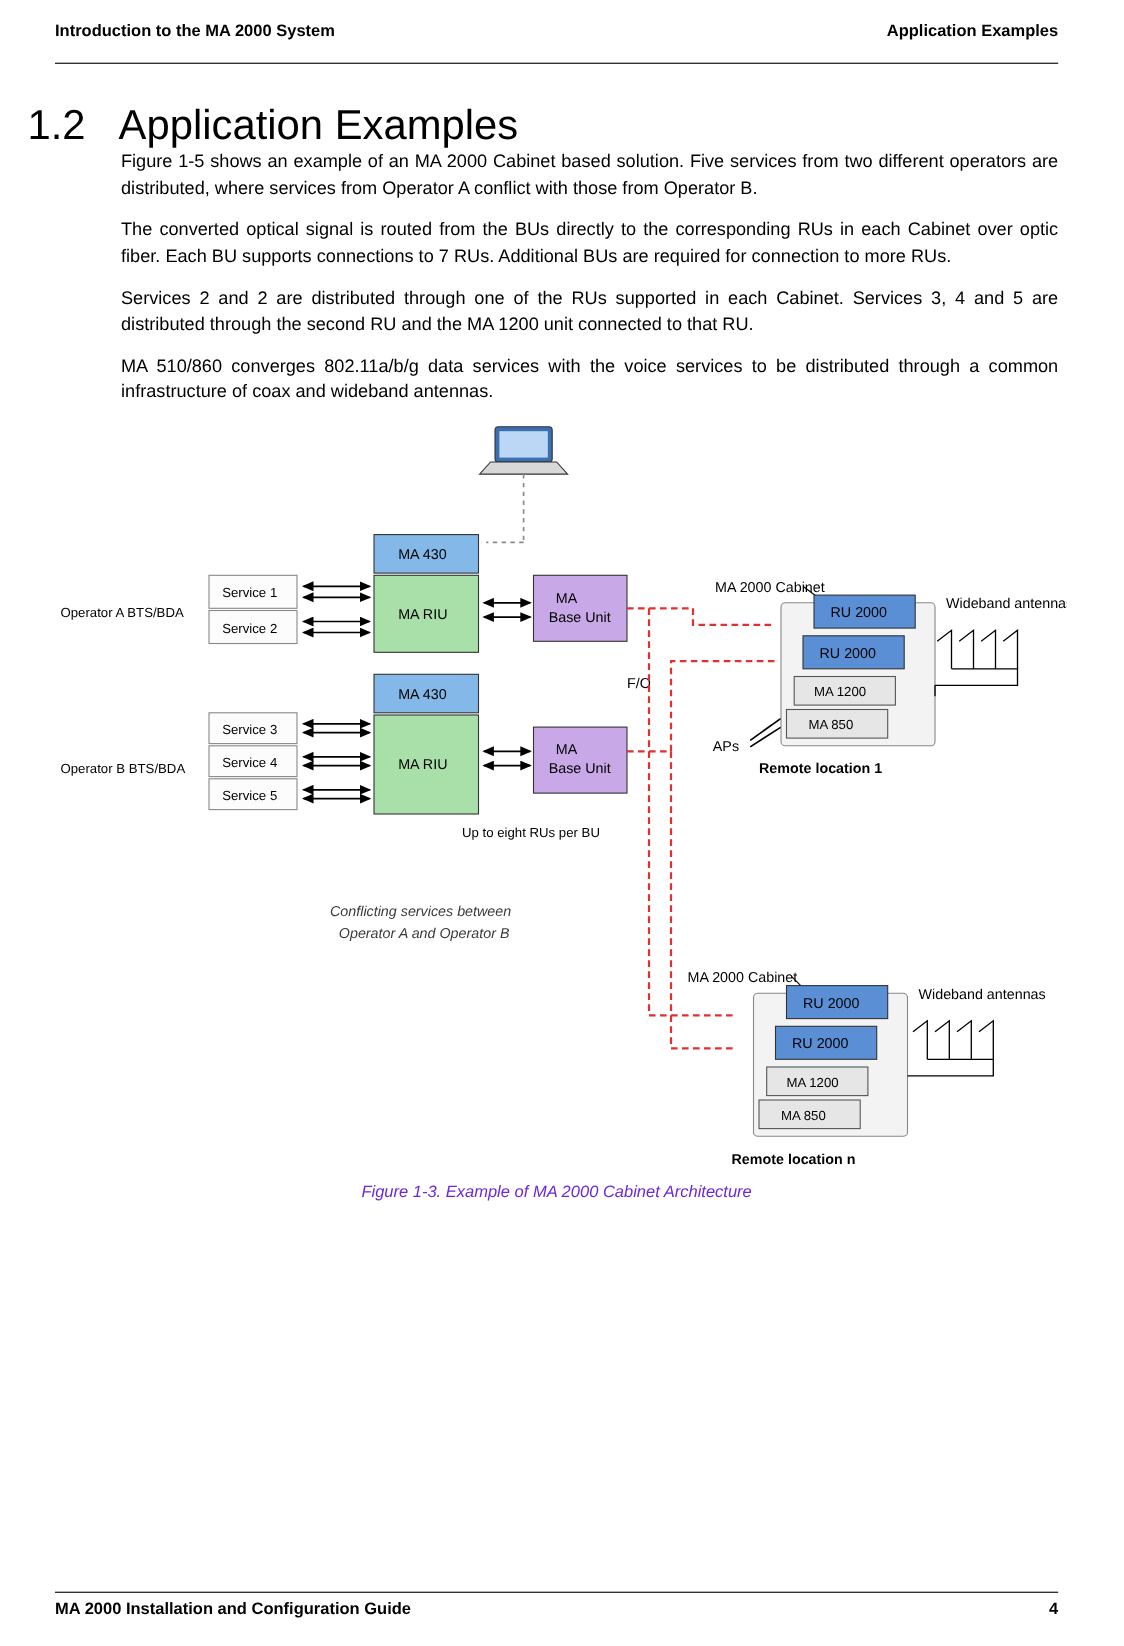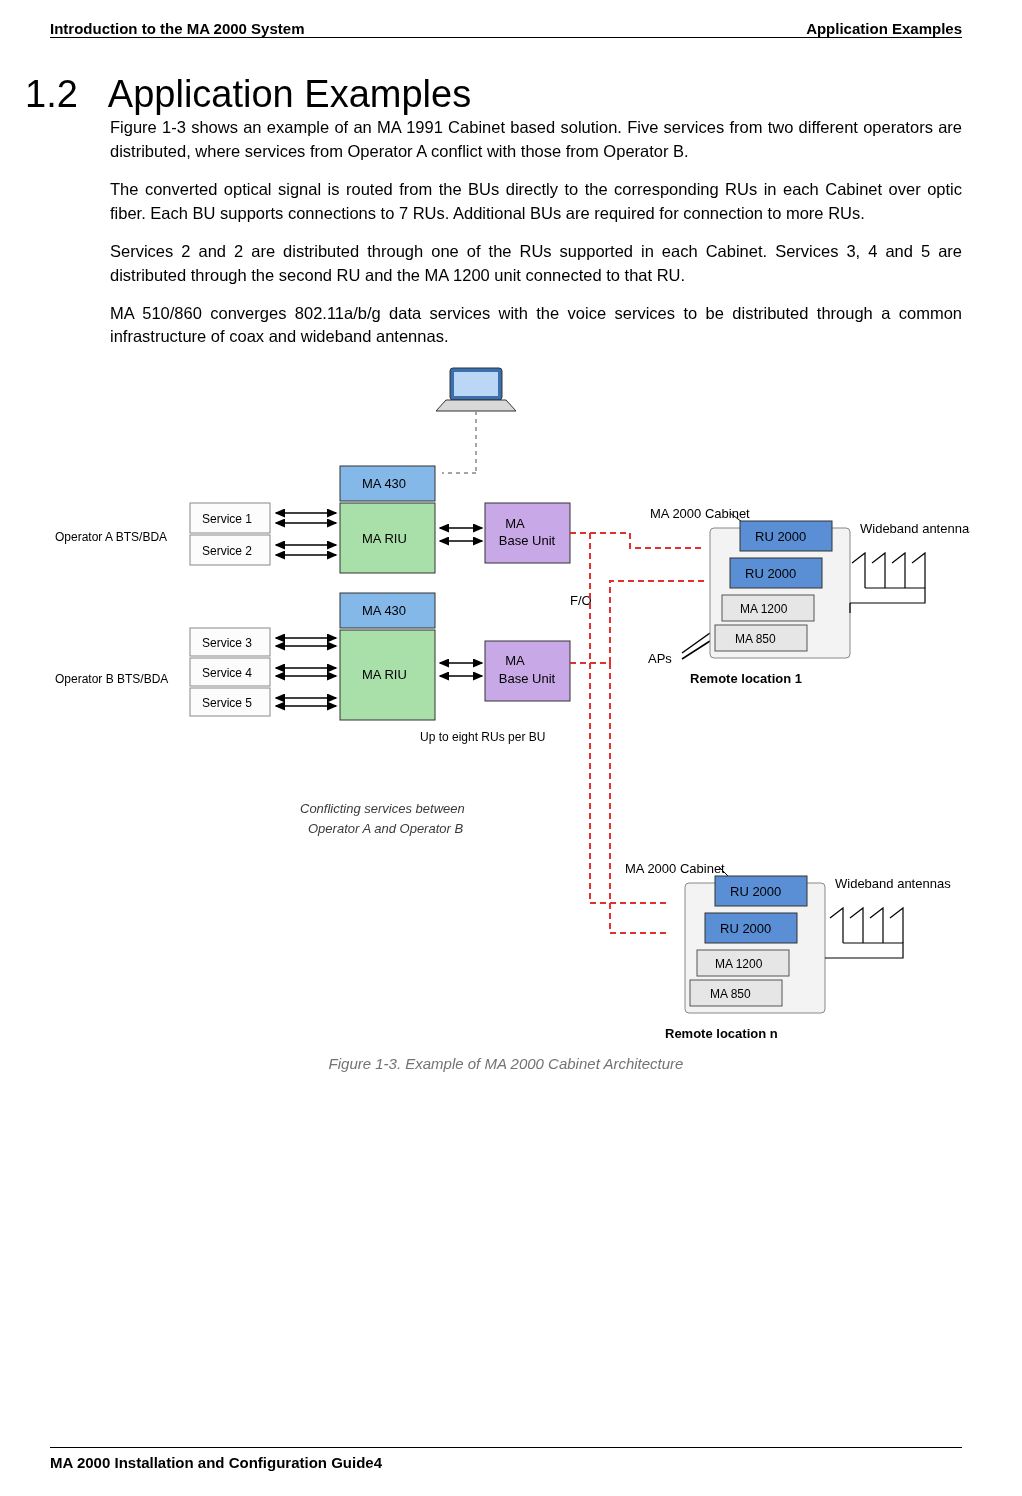--- a/index.html
+++ b/index.html
@@ -12,21 +12,21 @@
     position: relative;
     padding: 20px 60px 30px 50px;
   }
   .header-row {
     display: flex;
     justify-content: space-between;
     font-family: Arial, sans-serif;
     font-weight: bold;
     font-size: 15px;
     border-bottom: 1.5px solid #000;
-    padding-bottom: 0;
+    padding-bottom: 20px;
     margin-bottom: 35px;
   }
   .section-num {
     font-family: Arial, sans-serif;
     font-size: 38px;
     display: flex;
     gap: 30px;
     margin-left: -25px;
   }
   .body-text {
@@ -37,30 +37,30 @@
     text-align: justify;
   }
   .diagram {
     display: block;
     margin: 10px auto 0 auto;
   }
   .caption {
     text-align: center;
     font-style: italic;
     font-size: 15px;
-    color: #737373;
+    color: #6d28d9;
     margin-top: 12px;
   }
   .footer-row {
     position: absolute;
     bottom: 25px;
     left: 50px;
     right: 60px;
     display: flex;
-    justify-content: flex-start;
+    justify-content: space-between;
     font-family: Verdana, sans-serif;
     font-weight: bold;
     font-size: 15px;
     border-top: 1.5px solid #000;
     padding-top: 6px;
   }
   
   .d-text { font-family: Arial, sans-serif; font-size: 13px; fill: #000; }
   .d-text-sm { font-family: Arial, sans-serif; font-size: 12px; fill: #000; }
   .d-text-b { font-family: Arial, sans-serif; font-size: 13px; font-weight: bold; fill: #000; }
@@ -79,21 +79,21 @@
 <div class="header-row">
   <span>Introduction to the MA 2000 System</span>
   <span>Application Examples</span>
 </div>
 
 <div class="section-num">
   <span>1.2</span>
   <span>Application Examples</span>
 </div>
 
-<p class="body-text">Figure 1-3 shows an example of an MA 1991 Cabinet based solution. Five services from two different operators are distributed, where services from Operator A conflict with those from Operator B.</p>
+<p class="body-text">Figure 1-5 shows an example of an MA 2000 Cabinet based solution. Five services from two different operators are distributed, where services from Operator A conflict with those from Operator B.</p>
 <p class="body-text">The converted optical signal is routed from the BUs directly to the corresponding RUs in each Cabinet over optic fiber. Each BU supports connections to 7 RUs. Additional BUs are required for connection to more RUs.</p>
 <p class="body-text">Services 2 and 2 are distributed through one of the RUs supported in each Cabinet. Services 3, 4 and 5 are distributed through the second RU and the MA 1200 unit connected to that RU.</p>
 <p class="body-text">MA 510/860 converges 802.11a/b/g data services with the voice services to be distributed through a common infrastructure of coax and wideband antennas.</p>
 
 <svg class="diagram" width="920" height="680" viewBox="0 0 920 680">
 
   <g>
     <rect x="400" y="5" width="52" height="32" rx="3" fill="#3a6fb0" stroke="#333"></rect>
     <rect x="404" y="9" width="44" height="24" fill="#bcd6f5"></rect>
     <polygon points="396,37 456,37 466,48 386,48" fill="#d8d8d8" stroke="#333"></polygon>

